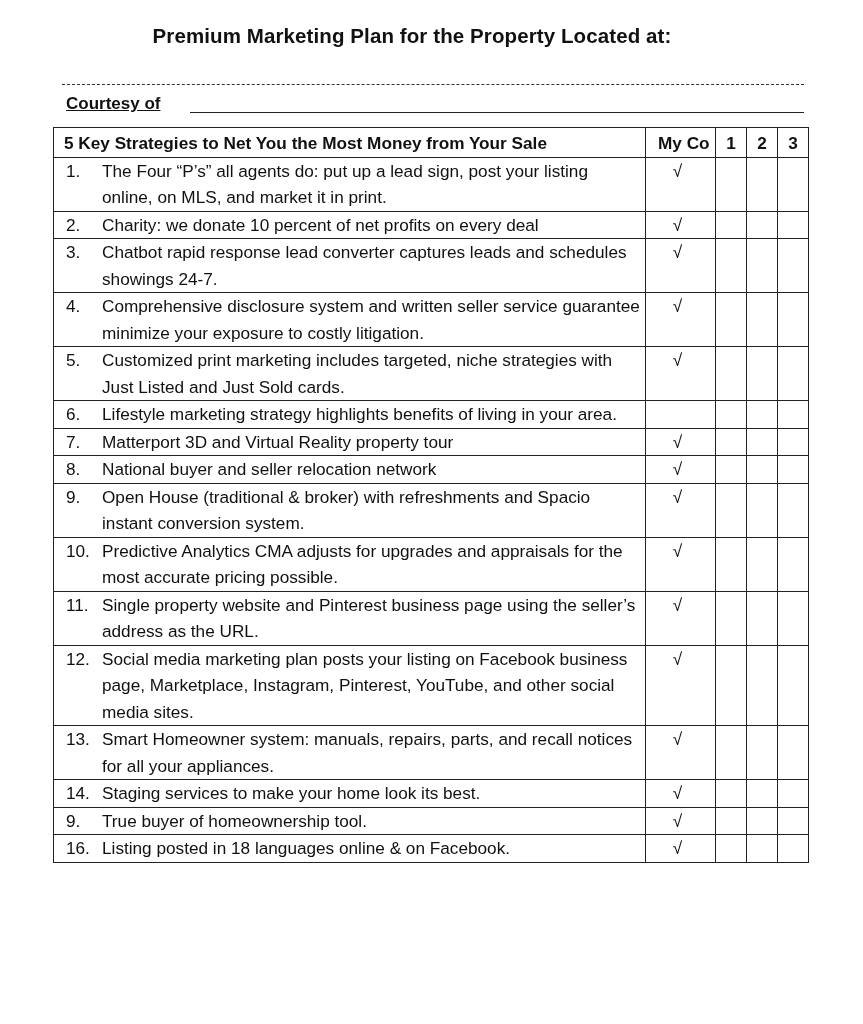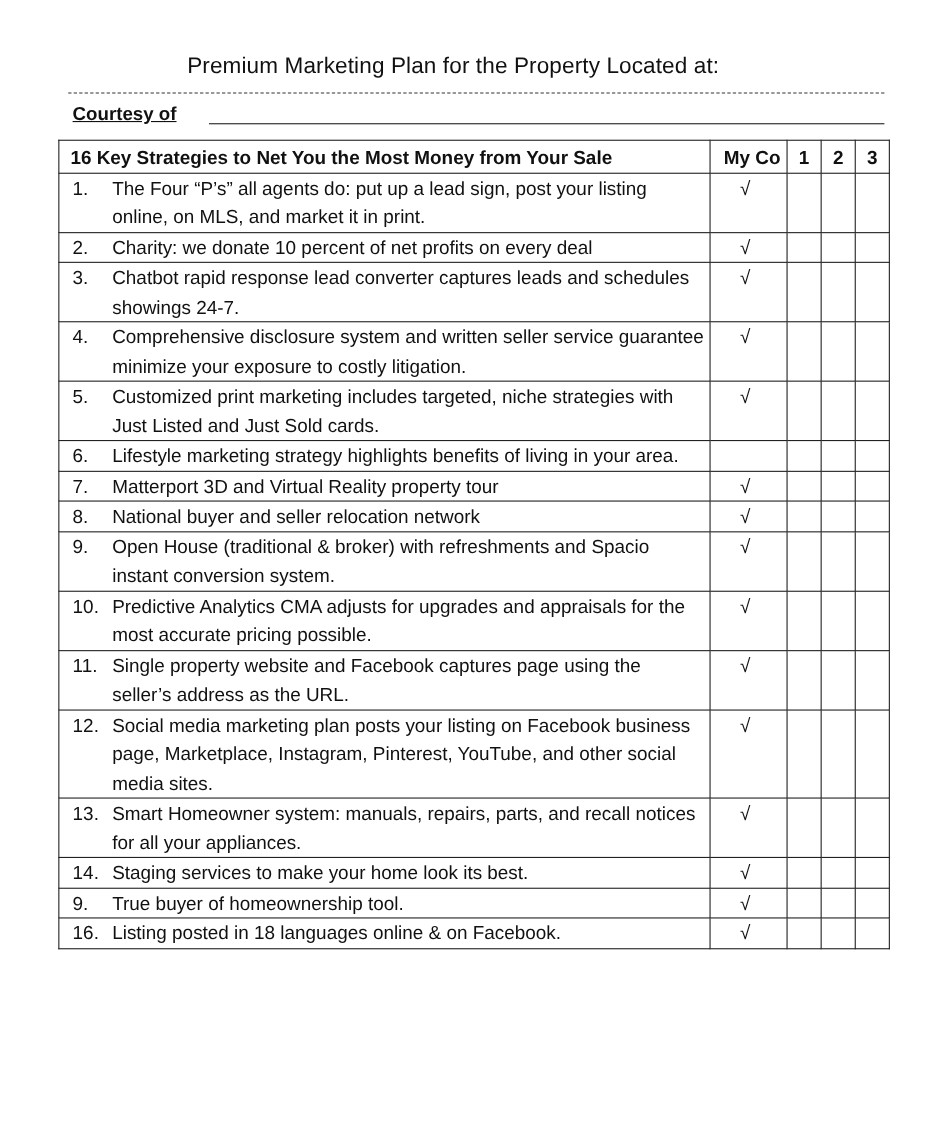--- a/index.html
+++ b/index.html
@@ -1,19 +1,19 @@
 <!DOCTYPE html>
 <html><head>
 <meta charset="utf-8">
 <style>
   html, body { margin: 0; padding: 0; background: #ffffff; }
   body { width: 863px; height: 1024px; position: relative; overflow: hidden;
          font-family: "Liberation Sans", "DejaVu Sans", sans-serif; color: #111; }
-  .title { position: absolute; top: 48px; left: 0; width: 824px; text-align: center;
-           font-weight: normal; font-size: 20.5px; letter-spacing: 0.1px; }
+  .title { position: absolute; top: 24px; left: 0; width: 824px; text-align: center;
+           font-weight: bold; font-size: 20.5px; letter-spacing: 0.1px; }
   .addr-line { position: absolute; top: 84px; left: 62px; width: 742px; height: 0;
                border-top: 1.6px dashed #333; }
   .courtesy { position: absolute; top: 94px; left: 66px; font-weight: bold; font-size: 17px; text-decoration: underline; }
   .courtesy-line { position: absolute; top: 112px; left: 190px; width: 614px; height: 0;
                    border-top: 1.6px solid #222; }
   table.plan { position: absolute; top: 127px; left: 53px; border-collapse: collapse;
                table-layout: fixed; width: 756px; }
   table.plan td, table.plan th { border: 1.3px solid #222; padding: 0; font-size: 17.2px;
                line-height: 26.5px; vertical-align: top; }
   col.c-desc { width: 592px; } col.c-myco { width: 70px; }
@@ -40,21 +40,21 @@
 <table class="plan">
   <colgroup>
       <col class="c-desc">
       <col class="c-myco">
       <col class="c-n">
       <col class="c-n">
       <col class="c-n">
     </colgroup>
   <thead>
     <tr>
-      <th class="hdr-desc">16 Key Strategies to Net You the Most Money from Your Sale</th>
+      <th class="hdr-desc">5 Key Strategies to Net You the Most Money from Your Sale</th>
       <th class="hdr-myco" style="width:58px">My Co</th>
       <th class="hdr-num">1</th>
       <th class="hdr-num">2</th>
       <th class="hdr-num">3</th>
     </tr>
   </thead>
   <tbody id="rows">
       <tr>
         <td class="desc">
           <div class="item">
@@ -172,21 +172,21 @@
         </td>
         <td class="check"><span>√</span></td>
         <td class="check"></td>
         <td class="check"></td>
         <td class="check"></td>
       </tr>
       <tr>
         <td class="desc">
           <div class="item">
             <span class="num">11.</span>
-            <span class="txt">Single property website and Facebook captures page using the seller’s address as the URL.</span>
+            <span class="txt">Single property website and Pinterest business page using the seller’s address as the URL.</span>
           </div>
         </td>
         <td class="check"><span>√</span></td>
         <td class="check"></td>
         <td class="check"></td>
         <td class="check"></td>
       </tr>
       <tr>
         <td class="desc">
           <div class="item">

